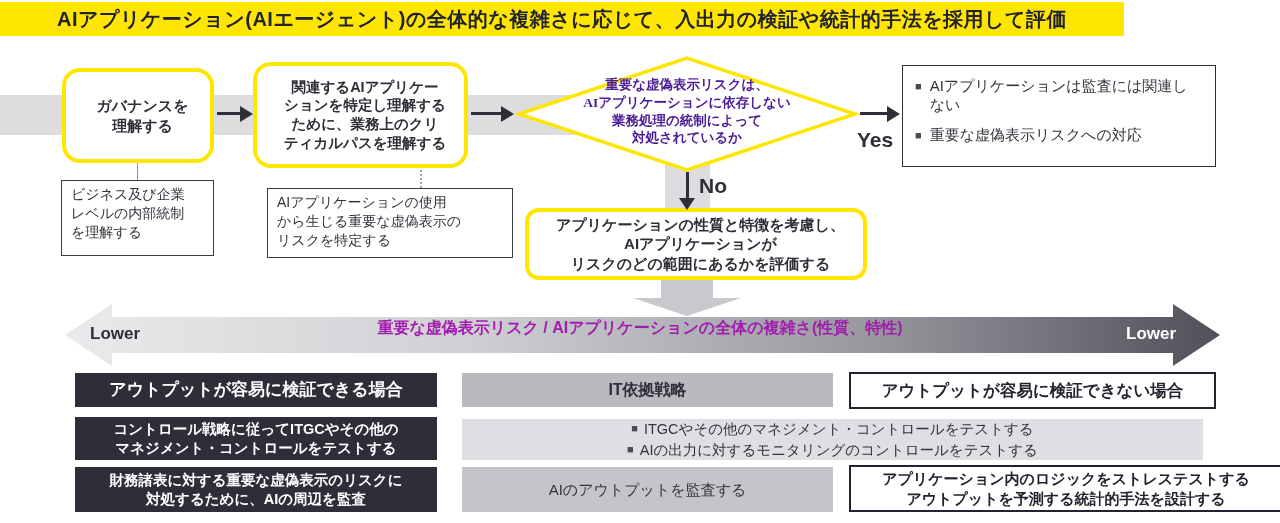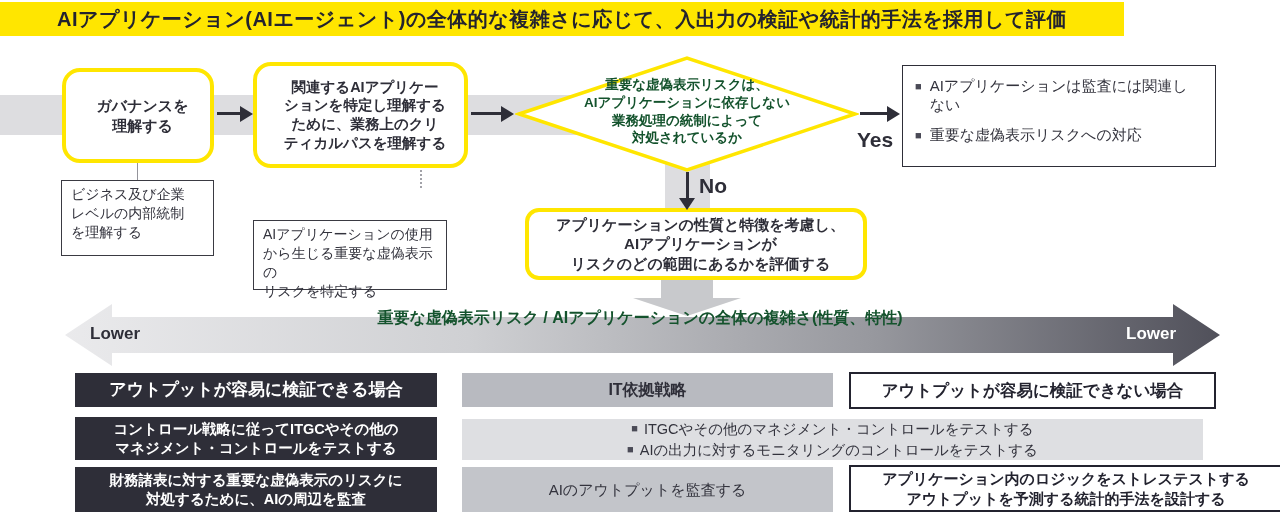--- a/index.html
+++ b/index.html
@@ -20,57 +20,57 @@
     display:flex; align-items:center; justify-content:center; text-align:center;
     font-weight:bold; color:#2E2E38; white-space:pre-line; line-height:1.28; z-index:2;padding-left:9px; }
   .box1 { left:62px;  top:68px;  width:152px; height:95px;  font-size:15px; }
   .box2 { left:253px; top:62px;  width:215px; height:106px; font-size:14.5px; }
   .assess { left:525px; top:208px; width:342px; height:72px; font-size:15px; border-radius:14px; }
 
   
   .note { position:absolute; background:#fff; border:1px solid #3A3A42; color:#33333D;
     font-size:14px; line-height:1.35; padding:4px 9px; white-space:pre-line; z-index:2; }
   .note1 { left:61px;  top:180px; width:153px; height:76px; }
-  .note2 { left:253px; top:188px; width:194px; height:70px;margin-top:32px; }
+  .note2 { left:267px; top:188px; width:246px; height:70px; }
   .conn1 { position:absolute; left:137px; top:163px; width:0; height:17px; border-left:1px solid #94949B; z-index:1; }
   .conn2 { position:absolute; left:420px; top:170px; width:0; height:18px; border-left:2px dotted #A2A2A8; z-index:1; }
 
   
   .shaft-h { position:absolute; height:3px; background:#2E2E38; z-index:3; }
   .head-r  { position:absolute; width:0; height:0; border-top:8px solid transparent;
              border-bottom:8px solid transparent; border-left:13px solid #2E2E38; z-index:3; }
   .shaft-v { position:absolute; width:3px; background:#2E2E38; z-index:3; }
   .head-d  { position:absolute; width:0; height:0; border-left:8px solid transparent;
              border-right:8px solid transparent; border-top:12px solid #2E2E38; z-index:3; }
 
   
   .diamond-svg { position:absolute; left:515px; top:56px; z-index:2; }
   .diamond-text { position:absolute; left:547px; top:76px; width:280px; text-align:center;
-    font-size:13.5px; font-weight:bold; color:#14532d; line-height:1.32; white-space:pre-line; z-index:3; }
+    font-size:13.5px; font-weight:bold; color:#4c1d95; line-height:1.32; white-space:pre-line; z-index:3;font-family:Liberation Serif, serif; }
   .yes-label { position:absolute; left:843px; top:128px; width:64px; text-align:center;
     font-size:21px; font-weight:bold; color:#2E2E38; z-index:3; }
   .no-label  { position:absolute; left:699px; top:174px; font-size:21px; font-weight:bold; color:#2E2E38; z-index:3; }
 
   
   .outcome { position:absolute; left:902px; top:65px; width:314px; height:102px; background:#fff;
     border:1.5px solid #2E2E38; padding:11px 12px; display:flex; flex-direction:column; gap:11px; z-index:2; }
   .bullet-row { display:flex; gap:8px; font-size:15px; color:#33333D; line-height:1.25; }
   .sq-bullet { color:#4A4A56; font-size:11px; line-height:1; margin-top:4px; }
 
   
   .big-stem { position:absolute; left:661px; top:280px; width:52px; height:19px; background:#C8C9CC; z-index:1; }
   .big-head { position:absolute; left:633px; top:298px; width:0; height:0; border-left:54px solid transparent;
     border-right:54px solid transparent; border-top:18px solid #C8C9CC; z-index:1; }
 
   
   .spectrum-svg { position:absolute; left:0; top:302px; z-index:1; }
   .lower-label  { position:absolute; left:90px;  top:324px; font-size:17px; font-weight:bold; color:#2E2E38; z-index:2; }
   .higher-label { position:absolute; left:1126px; top:324px; font-size:17px; font-weight:bold; color:#fff; z-index:2; }
-  .spectrum-title { position:absolute; left:160px; top:308px; width:960px; text-align:center;
-    font-size:16px; font-weight:bold; color:#14532d; z-index:2; }
+  .spectrum-title { position:absolute; left:160px; top:318px; width:960px; text-align:center;
+    font-size:16px; font-weight:bold; color:#a21caf; z-index:2; }
 
   
   .cell { position:absolute; display:flex; align-items:center; justify-content:center;
     text-align:center; white-space:pre-line; line-height:1.3; z-index:2; }
   .dark  { background:#2E2E38; color:#fff; font-weight:bold; }
   .r1l { left:75px;  top:373px; width:362px; height:34px; font-size:17px; }
   .r1c { left:462px; top:373px; width:371px; height:34px; background:#B8BAC0; color:#2E2E38; font-weight:bold; font-size:16px; }
   .r1r { left:849px; top:372px; width:367px; height:37px; background:#fff; border:2px solid #23232F;
          color:#23232F; font-weight:bold; font-size:16.5px; }
   .r2l { left:75px;  top:417px; width:362px; height:43px; font-size:14.5px; }

